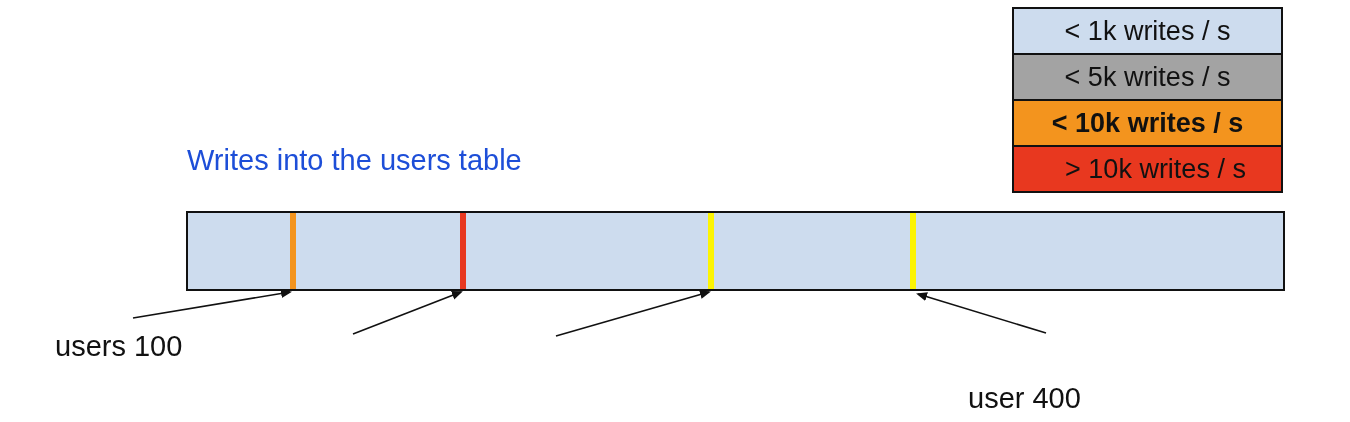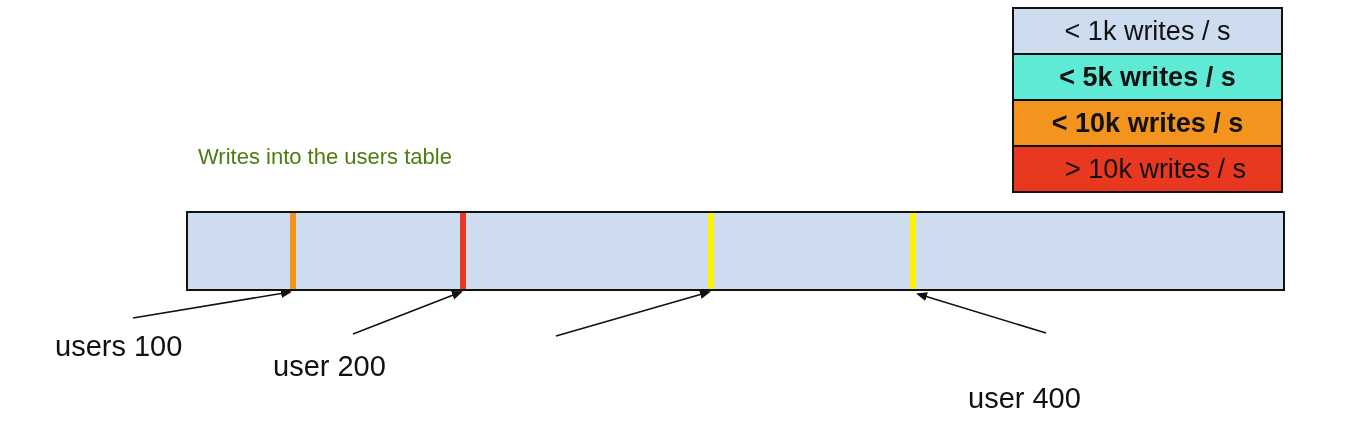--- a/index.html
+++ b/index.html
@@ -10,24 +10,24 @@
   }
   .canvas {
     position: relative;
     width: 1350px;
     height: 422px;
     background: #ffffff;
     overflow: hidden;
   }
   .title {
     position: absolute;
-    left: 198px;
+    left: 187px;
     top: 144px;
-    font-size: 22px;
-    color: #4d7c0f;
+    font-size: 29px;
+    color: #1d4ed8;
     white-space: nowrap;
   }
   .legend {
     position: absolute;
     left: 1012px;
     top: 7px;
     width: 233px;
   }
   .legend-row {
     box-sizing: border-box;
@@ -77,21 +77,21 @@
 </style>
 </head>
 <body>
 
 <div class="canvas">
 
   <div class="title">Writes into the users table</div>
 
   <div class="legend">
     <div class="legend-row" style="background: rgb(205, 220, 238);">&lt; 1k writes / s</div>
-    <div class="legend-row" style="background: #5eead4; font-weight: bold;">&lt; 5k writes / s</div>
+    <div class="legend-row" style="background: #a3a3a3;">&lt; 5k writes / s</div>
     <div class="legend-row" style="background: rgb(243, 148, 30); font-weight: bold;">&lt; 10k writes / s</div>
     <div class="legend-row" style="background: rgb(232, 56, 31); padding-left: 16px;">&gt; 10k writes / s</div>
   </div>
 
   <div class="bar" style="background: rgb(205, 220, 238);"></div>
 
   <div class="marker" id="marker-0" style="background: rgb(243, 148, 30); left: 290px;"></div>
   <div class="marker" id="marker-1" style="background: rgb(232, 56, 31); left: 460px;"></div>
   <div class="marker" id="marker-2" style="background: rgb(252, 244, 3); left: 708px;"></div>
   <div class="marker" id="marker-3" style="background: rgb(252, 244, 3); left: 910px;"></div>
@@ -102,16 +102,15 @@
         <path d="M0,0 L11,4.5 L0,9 z" fill="#111111"></path>
       </marker>
     </defs>
     <line x1="133" y1="318" x2="290" y2="292" stroke="#111111" stroke-width="1.6" marker-end="url(#ah)"></line>
     <line x1="353" y1="334" x2="461" y2="292" stroke="#111111" stroke-width="1.6" marker-end="url(#ah)"></line>
     <line x1="556" y1="336" x2="709" y2="292" stroke="#111111" stroke-width="1.6" marker-end="url(#ah)"></line>
     <line x1="1046" y1="333" x2="918" y2="294" stroke="#111111" stroke-width="1.6" marker-end="url(#ah)"></line>
   </svg>
 
   <div class="user-label" id="label-0">users 100</div>
-  <div class="user-label" id="label-1">user 200</div>
   <div class="user-label" id="label-3">user 400</div>
 
 </div>
 
 </body></html>

